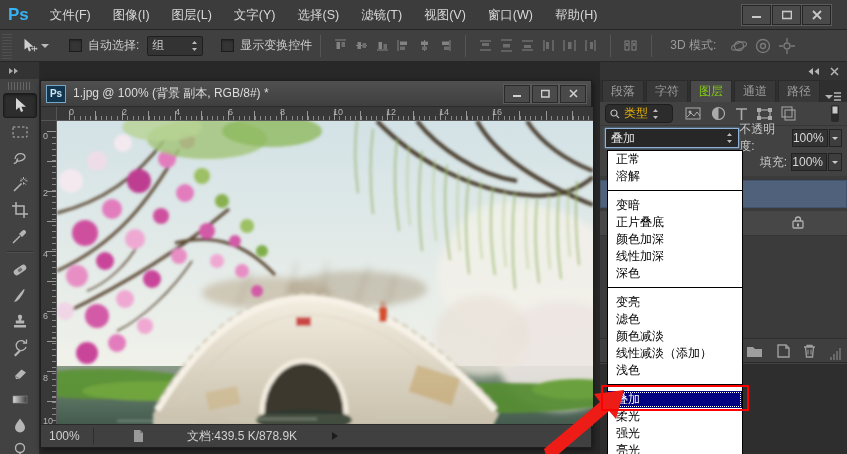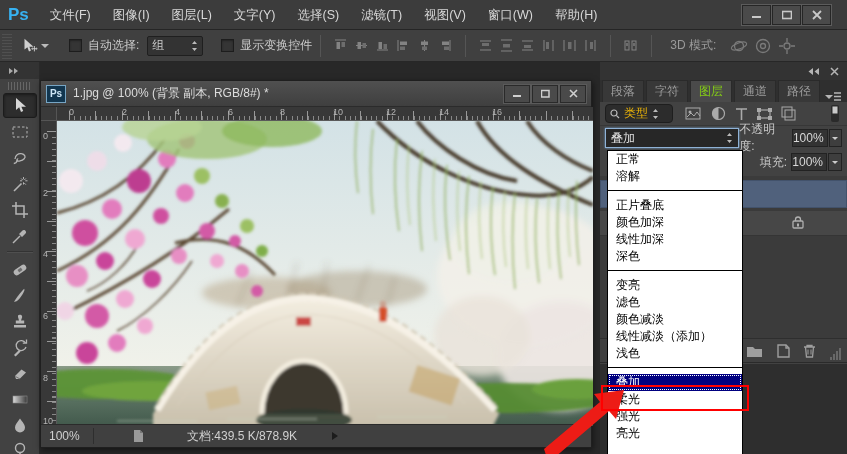--- a/index.html
+++ b/index.html
@@ -603,20 +603,21 @@
           </svg>
         </span>
     </div>
     <div class="pbelow"></div>
   </div>
 
   <div class="ddl">
     <div class="dditem">正常</div>
     <div class="dditem">溶解</div>
     <div class="ddsep"></div>
+    <div class="dditem">变暗</div>
     <div class="dditem">正片叠底</div>
     <div class="dditem">颜色加深</div>
     <div class="dditem">线性加深</div>
     <div class="dditem">深色</div>
     <div class="ddsep"></div>
     <div class="dditem">变亮</div>
     <div class="dditem">滤色</div>
     <div class="dditem">颜色减淡</div>
     <div class="dditem">线性减淡（添加）</div>
     <div class="dditem">浅色</div>

